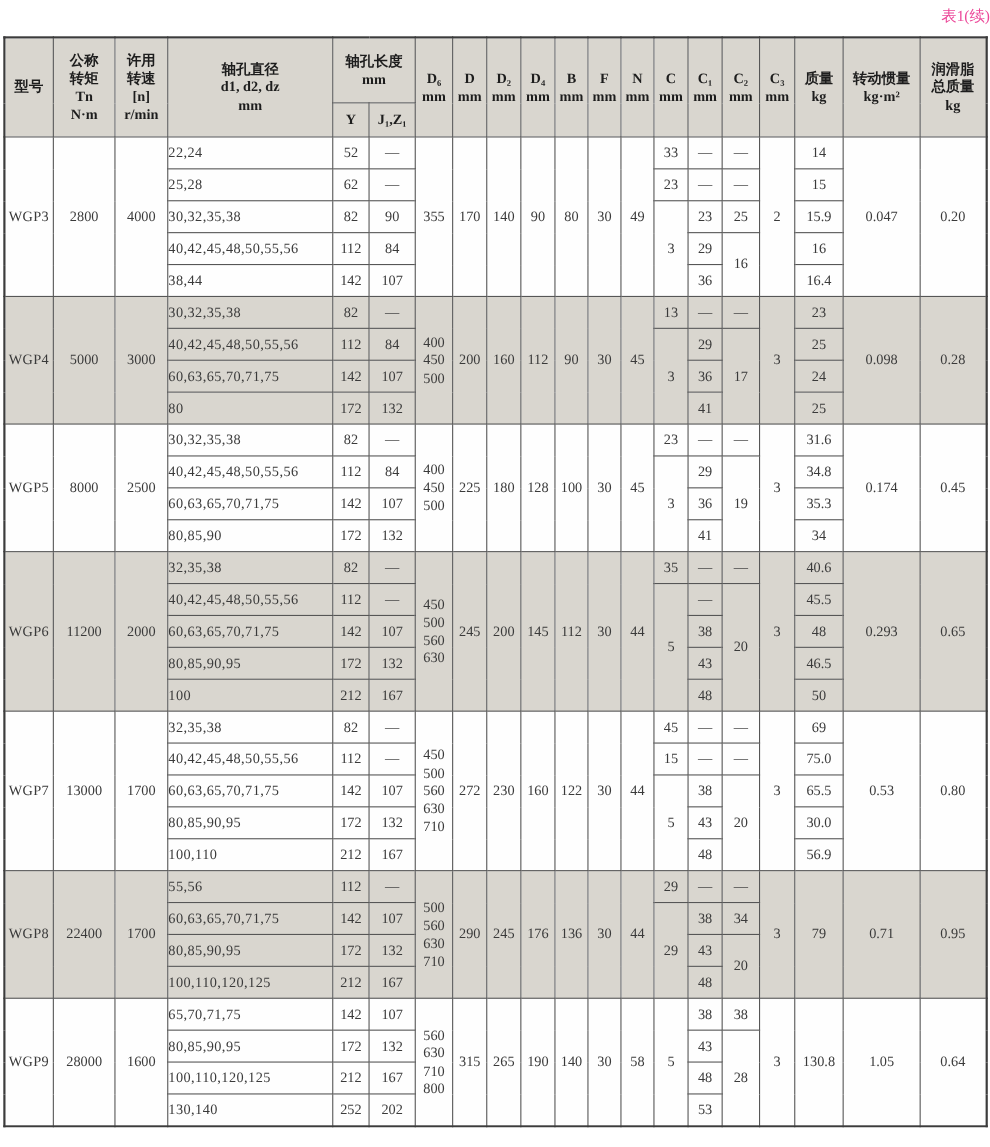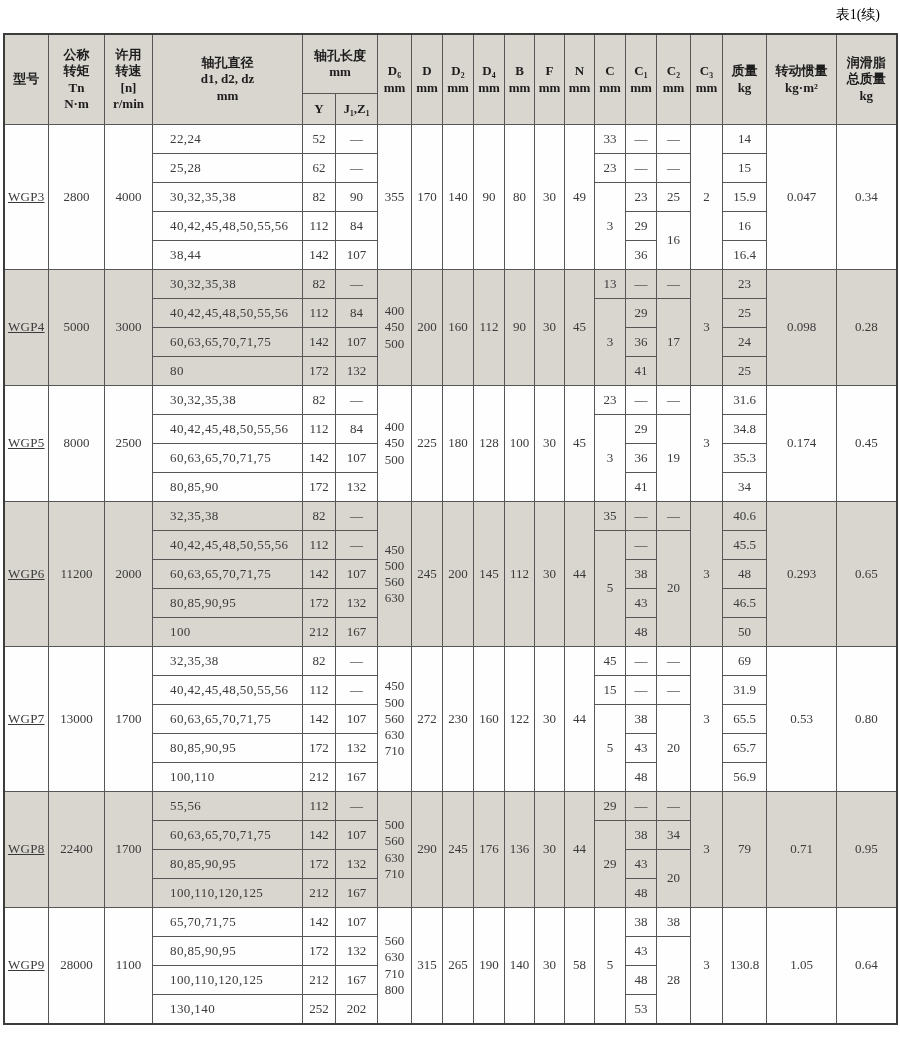--- a/index.html
+++ b/index.html
@@ -7,23 +7,23 @@
     width: 900px;
     background: #ffffff;
     font-family: "Liberation Serif", "DejaVu Serif", serif;
     color: #2e2e2e;
     -webkit-font-smoothing: antialiased;
   }
   .page { width: 900px; padding-top: 6px; }
   .caption {
     text-align: right;
     font-size: 14px;
-    padding-right: 20px;
+    padding-right: 0;
     margin-bottom: 9px;
-    color: #000000;
+    color: #ec4899;
   }
   table.spec {
     border-collapse: collapse;
     table-layout: fixed;
     width: 890px;
     margin: 0 auto;
     border: 2px solid #3c3c3c;
   }
   th, td {
     border: 1px solid #565656;
@@ -44,24 +44,24 @@
   thead tr.h2 th { height: 30px; }
   tbody td {
     height: 28px;
     background: #fefefe;
     white-space: pre-line;
     color: #3a3a3a;
   }
   tbody tr.shaded td { background: #d9d6cf; }
   td.bore {
     text-align: left;
-    padding-left: 17px;
+    padding-left: 0;
     letter-spacing: 0.4px;
   }
-  td.model { letter-spacing: 0.3px; text-decoration: underline; }
+  td.model { letter-spacing: 0.3px; }
 </style>
 </head>
 <body>
 
 <div class="page">
   <div class="caption">表1(续)</div>
 
   <table class="spec">
     <colgroup>
       <col style="width:45px">
@@ -150,21 +150,21 @@
           <td rowspan="5">90</td>
           <td rowspan="5">80</td>
           <td rowspan="5">30</td>
           <td rowspan="5">49</td>
           <td>33</td>
           <td>—</td>
           <td>—</td>
           <td rowspan="5">2</td>
           <td>14</td>
           <td rowspan="5">0.047</td>
-          <td rowspan="5">0.34</td>
+          <td rowspan="5">0.20</td>
         </tr>
         <tr>
           <td class="bore">25,28</td>
           <td>62</td>
           <td>—</td>
           <td>23</td>
           <td>—</td>
           <td>—</td>
           <td>15</td>
         </tr>
@@ -367,37 +367,37 @@
           <td rowspan="5">0.53</td>
           <td rowspan="5">0.80</td>
         </tr>
         <tr>
           <td class="bore">40,42,45,48,50,55,56</td>
           <td>112</td>
           <td>—</td>
           <td>15</td>
           <td>—</td>
           <td>—</td>
-          <td>31.9</td>
+          <td>75.0</td>
         </tr>
         <tr>
           <td class="bore">60,63,65,70,71,75</td>
           <td>142</td>
           <td>107</td>
           <td rowspan="3">5</td>
           <td>38</td>
           <td rowspan="3">20</td>
           <td>65.5</td>
         </tr>
         <tr>
           <td class="bore">80,85,90,95</td>
           <td>172</td>
           <td>132</td>
           <td>43</td>
-          <td>65.7</td>
+          <td>30.0</td>
         </tr>
         <tr>
           <td class="bore">100,110</td>
           <td>212</td>
           <td>167</td>
           <td>48</td>
           <td>56.9</td>
         </tr>
         <tr class="shaded">
           <td rowspan="4" class="model">WGP8</td>
@@ -441,21 +441,21 @@
         </tr>
         <tr class="shaded">
           <td class="bore">100,110,120,125</td>
           <td>212</td>
           <td>167</td>
           <td>48</td>
         </tr>
         <tr>
           <td rowspan="4" class="model">WGP9</td>
           <td rowspan="4">28000</td>
-          <td rowspan="4">1100</td>
+          <td rowspan="4">1600</td>
           <td class="bore">65,70,71,75</td>
           <td>142</td>
           <td>107</td>
           <td rowspan="4">560
 630
 710
 800</td>
           <td rowspan="4">315</td>
           <td rowspan="4">265</td>
           <td rowspan="4">190</td>

